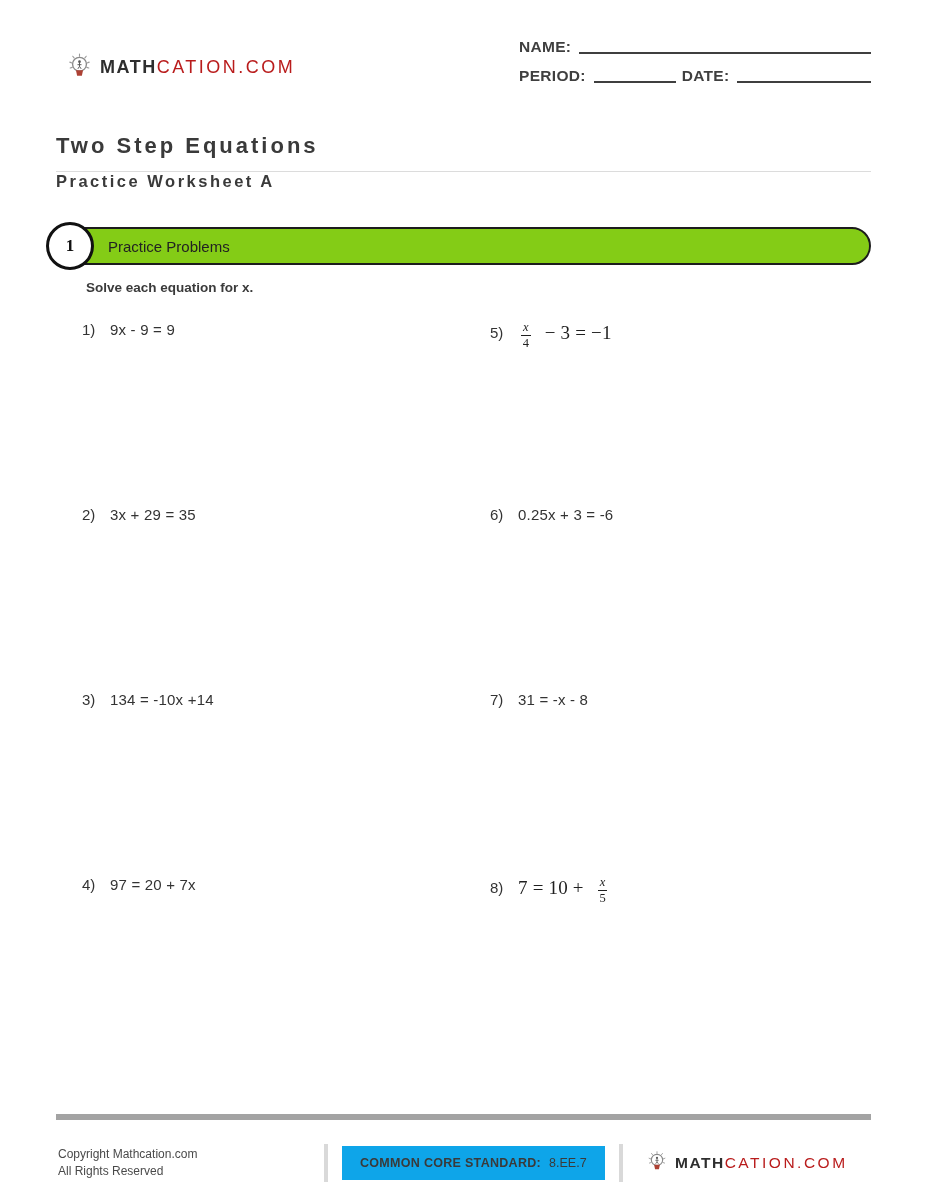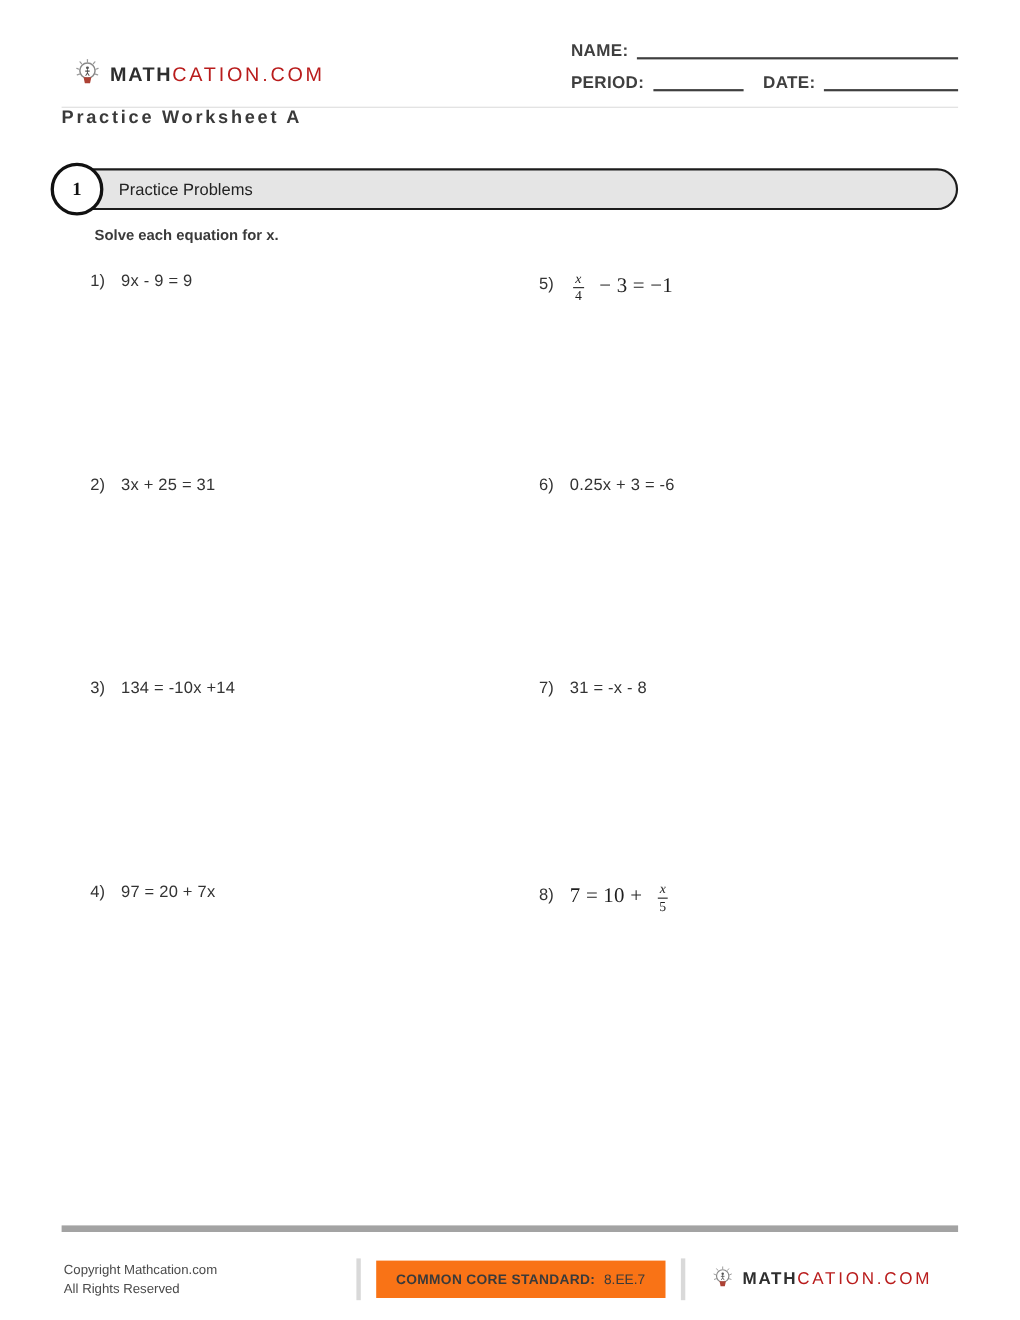--- a/index.html
+++ b/index.html
@@ -18,32 +18,32 @@
   .logo-bold { font-weight:bold; color:#2e2e2e; }
   .logo-light { font-weight:400; color:#b91c1c; letter-spacing:2.5px; }
   .bulb { flex:0 0 auto; }
 
   .name-block { width:352px; display:flex; flex-direction:column; gap:11px; }
   .field-row { display:flex; font-weight:bold; font-size:15.5px; color:#3f3f3f; }
   .field-label { white-space:nowrap; letter-spacing:0.3px; }
   .u-line { display:inline-block; border-bottom:2px solid #3f3f3f; height:1em; margin:0 0 2px 8px; }
   .u-line.grow { flex:1; }
   .u-line.period { width:82px; }
-  .date-label { margin-left:18px; }
+  .date-label { margin-left:6px; }
 
   
   .page-title { margin-top:48px; font-size:22px; font-weight:bold; color:#3a3a3a; letter-spacing:3px; }
   .title-divider { border:none; border-top:1px solid #dcdcdc; margin:12px 0 0 0; }
   .worksheet-subtitle { margin-top:0; font-size:16.5px; font-weight:bold; color:#3a3a3a; letter-spacing:2.5px; }
 
   
   .section-header { position:relative; margin-top:36px; margin-left:-6px; height:38px; }
   .section-pill {
     position:absolute; inset:0; border:2px solid #1c1c1c; border-radius:19px;
-    display:flex; align-items:center; padding-left:56px; background:#e5e5e5;
+    display:flex; align-items:center; padding-left:56px; background:#84cc16;
     font-size:15px; color:#222;
   }
   .section-badge {
     position:absolute; left:-4px; top:50%; transform:translateY(-50%);
     width:48px; height:48px; border:3px solid #111; border-radius:50%;
     background:#fff; z-index:2; display:flex; align-items:center; justify-content:center;
     font-family:"Liberation Serif", serif; font-weight:bold; font-size:17px; color:#111;
   }
   .instructions { margin:15px 0 0 30px; font-size:13.5px; font-weight:bold; color:#3a3a3a; }
 
@@ -63,21 +63,21 @@
   .frac .den { display:block; font-size:12.5px; padding-top:1px; }
   .math-after { margin-left:6px; }
   .math-before { margin-right:6px;margin-top:12px; }
 
   
   .footer-wrap { margin-top:auto; border-top:6px solid #a3a3a3; padding:24px 0 18px 0; }
   .footer { display:flex; align-items:center; }
   .copyright { font-size:12px; color:#4a4a4a; line-height:1.45; flex:0 0 268px; padding-left:2px; }
   .v-bar { width:4px; height:38px; background:#d9d9d9; flex:0 0 auto; }
   .standard-box {
-    background:#f97316; margin:0 14px; padding:10px 18px; white-space:nowrap;
+    background:#0ea5e9; margin:0 14px; padding:10px 18px; white-space:nowrap;
     font-size:12.5px; color:#3a3a3a; flex:0 0 auto;text-align:right;
   }
   .standard-label { font-weight:bold; letter-spacing:0.3px; }
   .standard-value { margin-left:8px; }
   .footer-logo-zone { flex:1; display:flex; justify-content:center; }
   .footer .logo-text { font-size:15.5px; }
 </style>
 </head>
 <body>
 
@@ -112,20 +112,21 @@
       </div>
       <div class="field-row">
         <span class="field-label">PERIOD:</span>
         <span class="u-line period"></span>
         <span class="field-label date-label">DATE:</span>
         <span class="u-line grow"></span>
       </div>
     </div>
   </div>
 
+  <h1 class="page-title">Two Step Equations</h1>
   <hr class="title-divider">
   <h2 class="worksheet-subtitle">Practice Worksheet A</h2>
 
   <div class="section-header">
     <div class="section-badge">
       <span>1</span>
     </div>
     <div class="section-pill">
       <span>Practice Problems</span>
     </div>
@@ -134,21 +135,21 @@
 
   <div class="problems">
 
     <div class="problem">
       <span class="p-num">1)</span>
       <span class="p-eq">9x - 9 = 9</span>
     </div>
 
     <div class="problem">
       <span class="p-num">2)</span>
-      <span class="p-eq">3x + 25 = 31</span>
+      <span class="p-eq">3x + 29 = 35</span>
     </div>
 
     <div class="problem">
       <span class="p-num">3)</span>
       <span class="p-eq">134 = -10x +14</span>
     </div>
 
     <div class="problem">
       <span class="p-num">4)</span>
       <span class="p-eq">97 = 20 + 7x</span>

